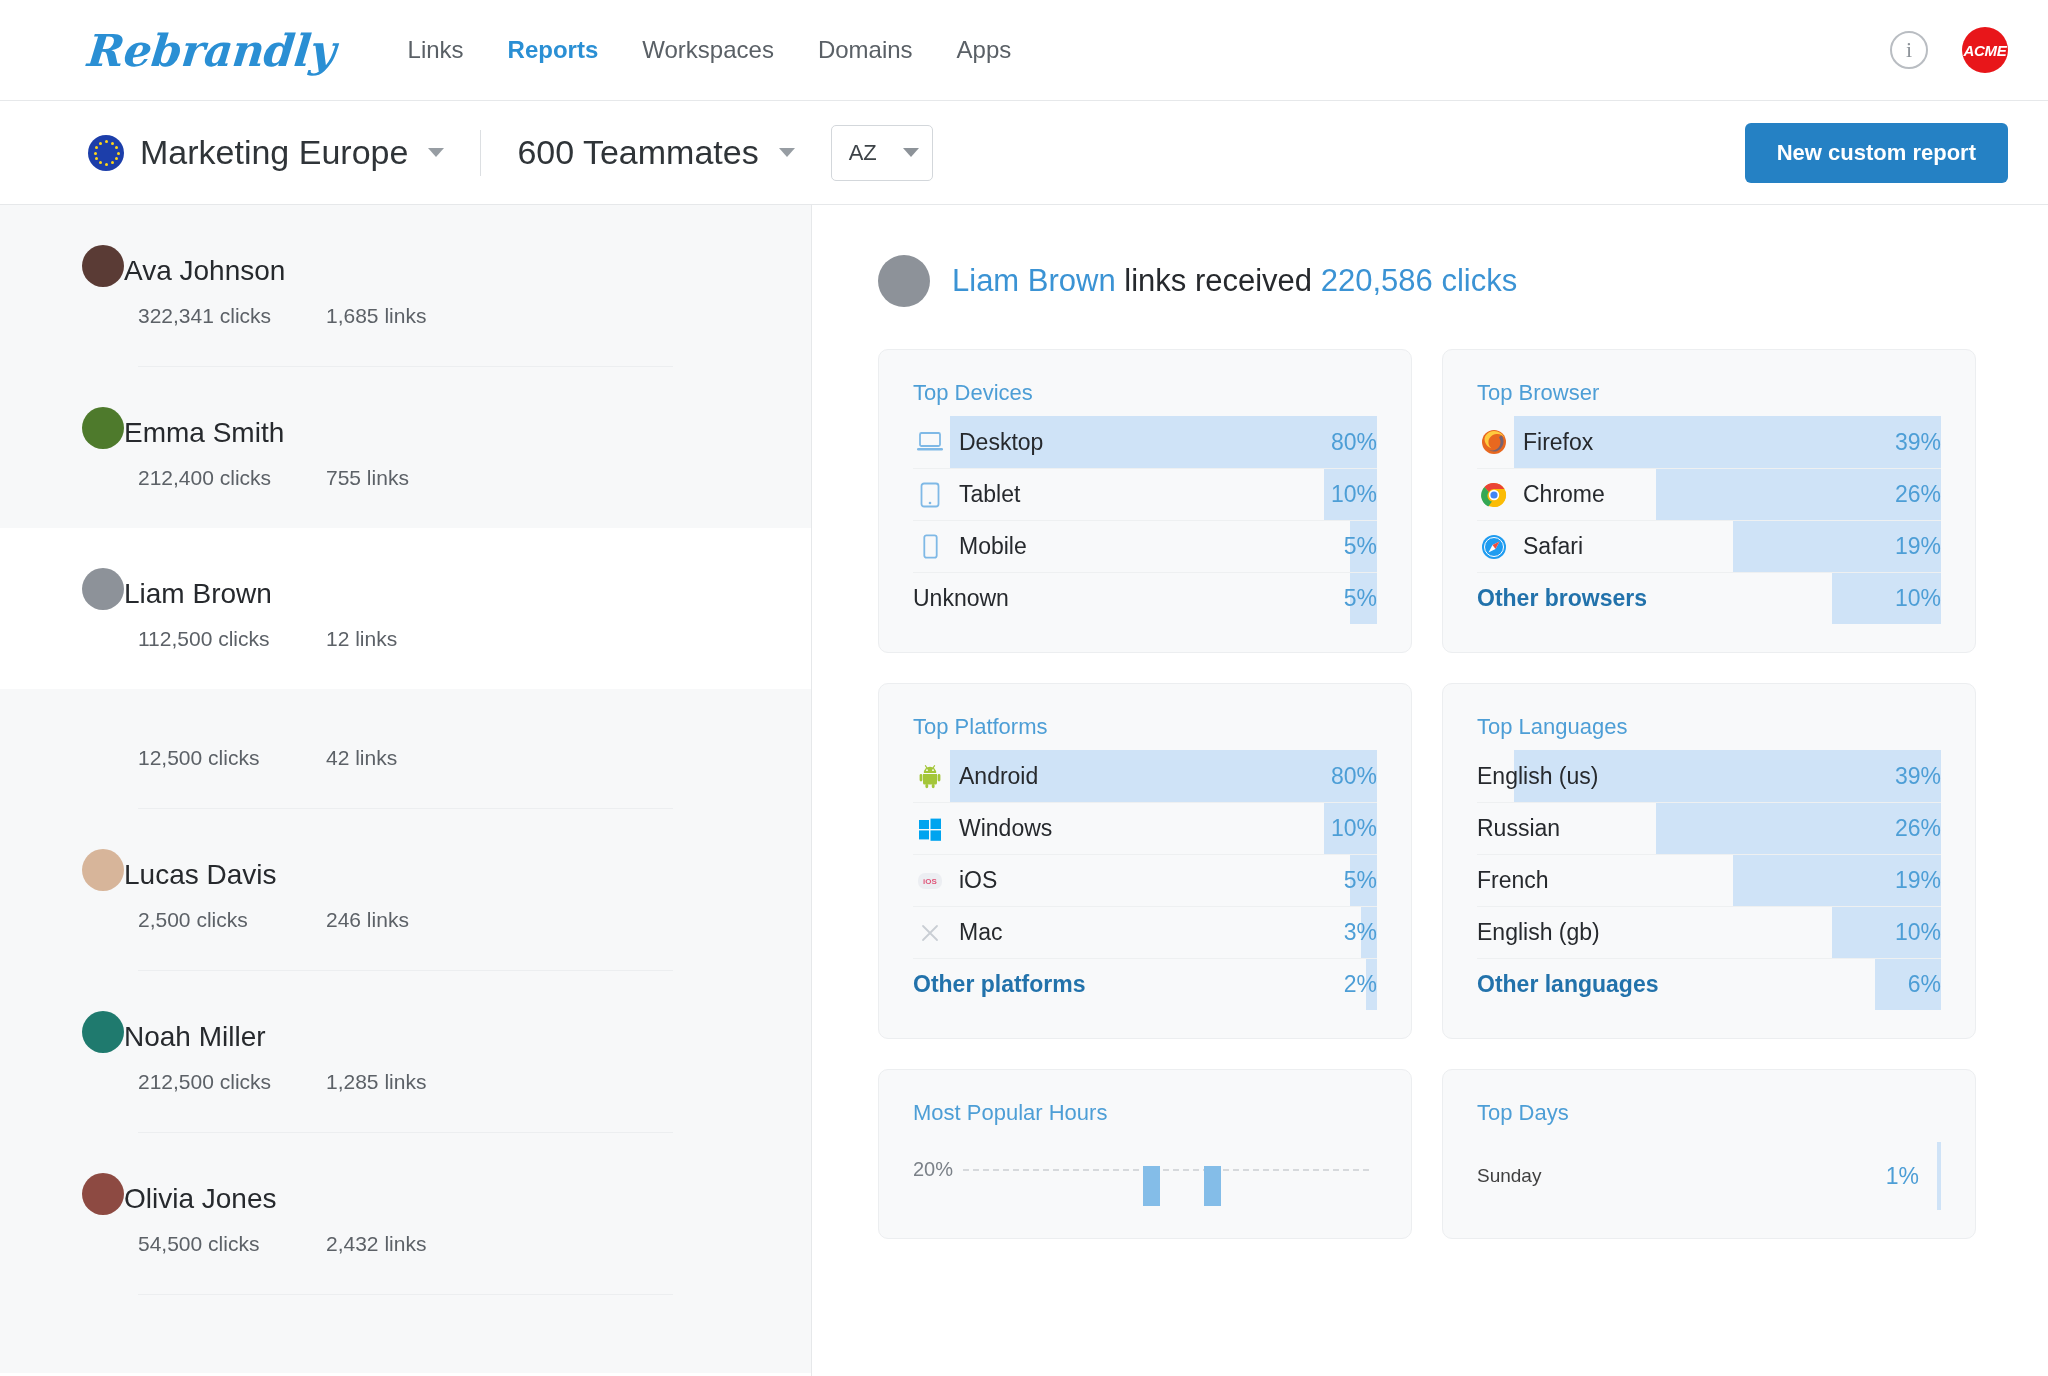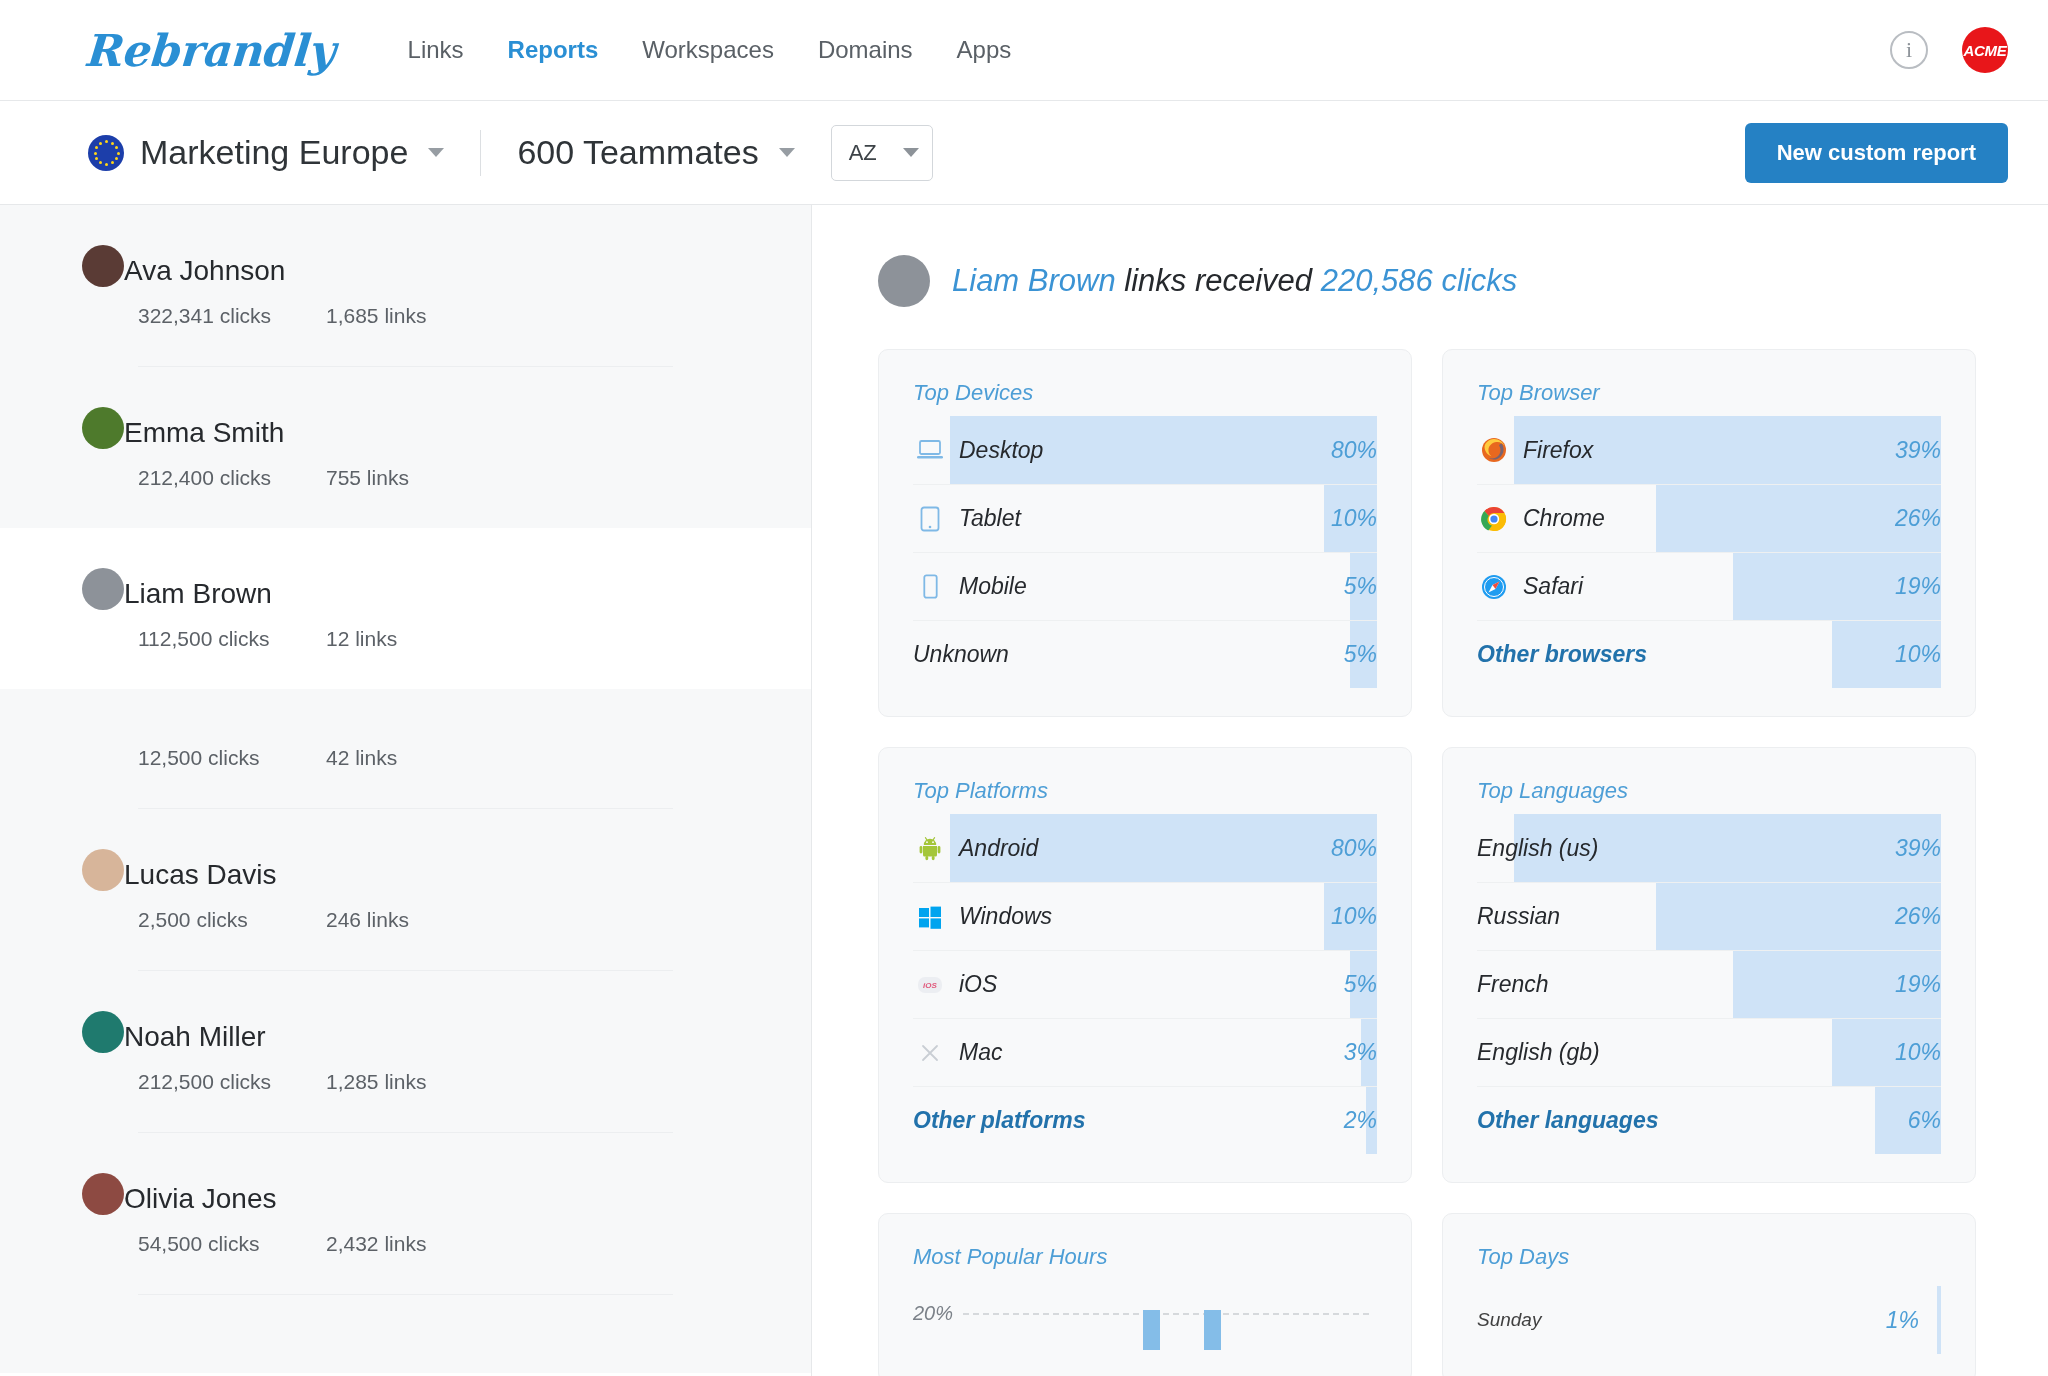--- a/index.html
+++ b/index.html
@@ -139,21 +139,20 @@
   .tm-name { font-size: 28px; color: #26292d; }
   .tm-stats { display: flex; margin-top: 17px; }
   .tm-clicks { font-size: 21px; color: #5c6167; width: 188px; }
   .tm-links { font-size: 21px; color: #5c6167; }
 
   
   .main {
     flex: 1; background: #fff;
     padding: 50px 72px 0 66px;
     overflow: hidden;
-    font-style: italic;
   }
   .main-title {
     display: flex; align-items: center; gap: 22px;
     margin-bottom: 42px;
   }
   .main-title .mt-avatar {
     width: 52px; height: 52px; border-radius: 50%;
     flex: none; background-size: cover;
   }
   .mt-text { font-size: 31px; color: #26292d; white-space: nowrap; }
@@ -171,21 +170,21 @@
     padding: 30px 34px 28px 34px;
     overflow: hidden;
   }
   .card-title {
     font-size: 22px; color: #4d9ed6;
     margin-bottom: 10px;
   }
   .bar-list { position: relative; }
   .bar-row {
     position: relative;
-    height: 68px;
+    height: 52px;
     display: flex; align-items: center;
   }
   .bar-row + .bar-row { border-top: 1px solid #eef0f1; justify-content: center; }
   .bar-fill {
     position: absolute; right: 0; top: 0; bottom: 0;
     background: #cfe3f7;
   }
   .bar-content {
     position: relative; z-index: 2;
     display: flex; align-items: center;

